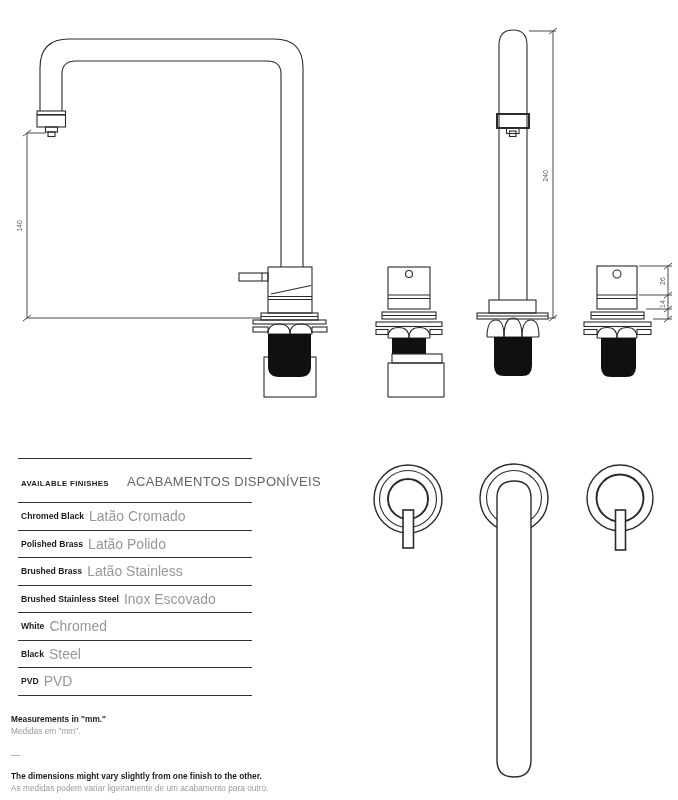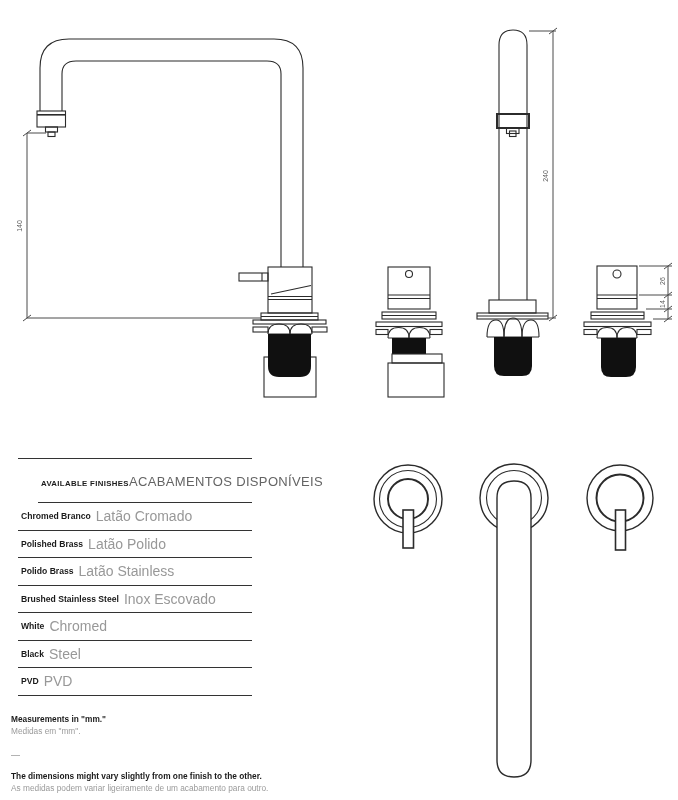--- a/index.html
+++ b/index.html
@@ -28,24 +28,23 @@
   #finishes-table {
     position: absolute;
     left: 18px;
     top: 458px;
     width: 234px;
     border-top: 1.5px solid #333333;
   }
   .ft-header {
     display: flex;
     align-items: baseline;
-    gap: 0;
+    gap: 18px;
     padding: 15px 3px 13px 3px;
     border-bottom: 1.5px solid #333333;
-    margin-left: 20px;
   }
   .ft-header .en {
     font-size: 7.8px;
     font-weight: bold;
     color: #1b1b1b;
     letter-spacing: 0.35px;
     white-space: nowrap;
   }
   .ft-header .pt {
     font-size: 13px;
@@ -213,29 +212,29 @@
   <span class="dim-label" style="left:534px; top:171px; width:24px;">240</span>
   <span class="dim-label" style="left:653px; top:276px; width:20px;">26</span>
   <span class="dim-label" style="left:653px; top:299px; width:20px;">14</span>
 
   <div id="finishes-table">
     <div class="ft-header">
       <span class="en">AVAILABLE FINISHES</span>
       <span class="pt">ACABAMENTOS DISPONÍVEIS</span>
     </div>
     <div class="ft-row">
-      <span class="en">Chromed Branco</span>
+      <span class="en">Chromed Black</span>
       <span class="pt">Latão Cromado</span>
     </div>
     <div class="ft-row">
       <span class="en">Polished Brass</span>
       <span class="pt">Latão Polido</span>
     </div>
     <div class="ft-row">
-      <span class="en">Polido Brass</span>
+      <span class="en">Brushed Brass</span>
       <span class="pt">Latão Stainless</span>
     </div>
     <div class="ft-row">
       <span class="en">Brushed Stainless Steel</span>
       <span class="pt">Inox Escovado</span>
     </div>
     <div class="ft-row">
       <span class="en">White</span>
       <span class="pt">Chromed</span>
     </div>

